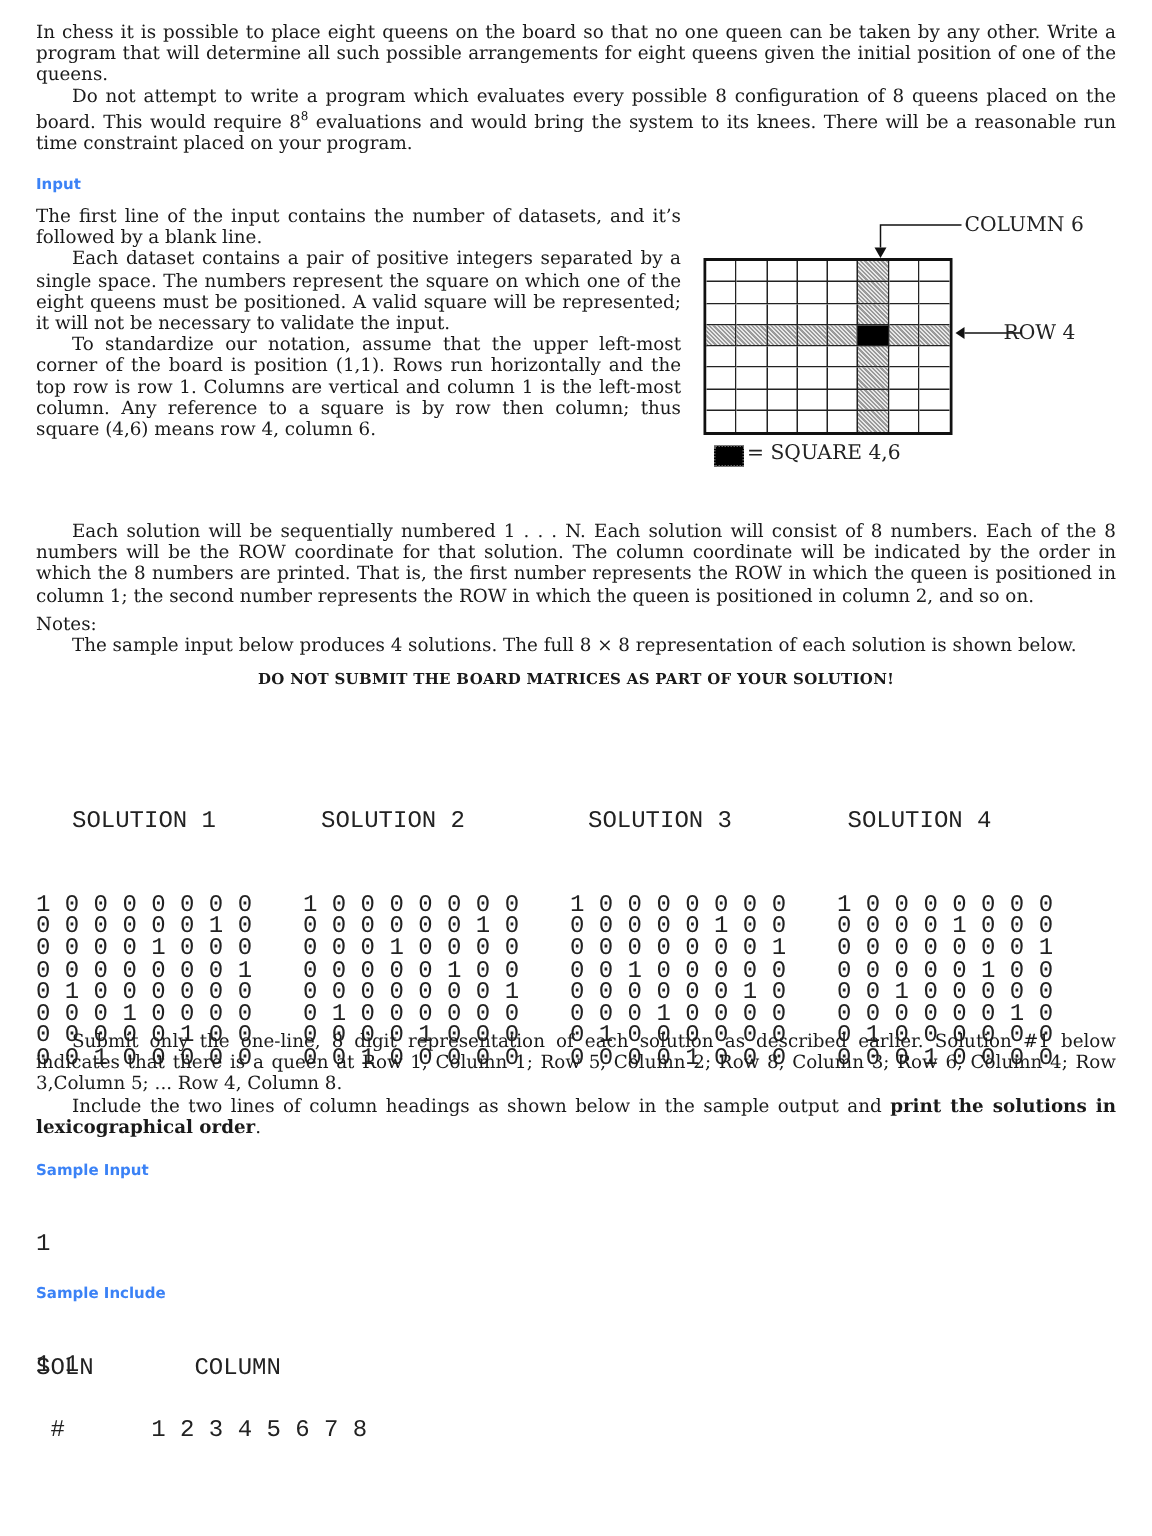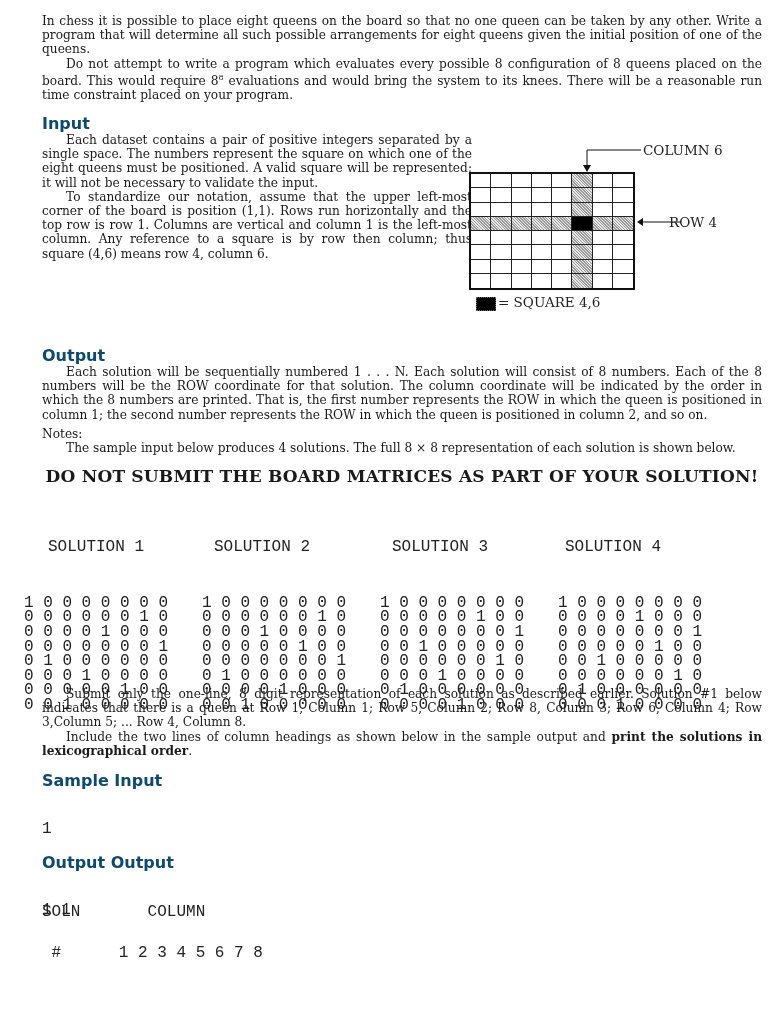--- a/index.html
+++ b/index.html
@@ -6,26 +6,26 @@
   body {
     width: 768px; height: 1024px; position: relative; overflow: hidden;
     font-family: "DejaVu Serif", "Liberation Serif", serif;
     color: #1a1a1a;
   }
   .page { position: absolute; left: 24px; top: 14px; width: 720px; }
   p { margin: 0; font-size: 12.2px; line-height: 14.2px; text-align: justify; }
   .indent { text-indent: 24px; }
   h2 {
     margin: 0; font-family: "DejaVu Sans", "Liberation Sans", sans-serif;
-    font-weight: bold; font-size: 16px; color: #0c4a6e; line-height: 18px;
+    font-weight: bold; font-size: 10px; color: #3b82f6; line-height: 18px;
   }
-  .sec { position: absolute; left: 18px; }
+  .sec { position: absolute; left: 0; }
   .mono { font-family: "Liberation Mono", "DejaVu Sans Mono", monospace; font-size: 16px; white-space: pre; line-height: 14.6px; color: #222; }
   .bold { font-weight: bold; }
-  .warn { text-align: center; font-weight: bold; font-size: 17px; letter-spacing: 0.2px; }
+  .warn { text-align: center; font-weight: bold; font-size: 10px; letter-spacing: 0.2px; }
   .notes-label { font-weight: normal; font-size: 12.2px; }
   
   .fig { position: absolute; left: 445px; top: 130px; width: 300px; height: 200px; }
   .board { position: absolute; left: 24px; top: 42px; width: 166px; height: 118px; border: 2px solid #111; box-sizing: border-box;
     display: grid; grid-template-columns: repeat(8, 1fr); grid-template-rows: repeat(8, 1fr); }
   .cell { border-right: 1px solid #222; border-bottom: 1px solid #222; background: #fff; }
   .cell.hl { background: repeating-linear-gradient(45deg, #9a9a9a 0 1px, #e8e8e8 1px 2px); }
   .cell.sq { background: #000; }
   .lbl { position: absolute; font-family: "DejaVu Serif", serif; font-size: 13.5px; color: #222; white-space: nowrap; }
   .legend-box { position: absolute; left: 31px; top: 167px; width: 18px; height: 12px; background: #000; border: 1px dotted #666; }
@@ -38,26 +38,26 @@
 
 <div class="page">
 
   <div class="sec" style="top:0; width:720px;">
     <p>In chess it is possible to place eight queens on the board so that no one queen can be taken by any other. Write a program that will determine all such possible arrangements for eight queens given the initial position of one of the queens.</p>
     <p class="indent"><span>Do not attempt to write a program which evaluates every possible 8 configuration of 8 queens placed on the board. This would require 8</span><sup style="font-size:8px">8</sup><span> evaluations and would bring the system to its knees. There will be a reasonable run time constraint placed on your program.</span></p>
   </div>
 
   <div class="sec" style="top:101px; width:430px;">
     <h2>Input</h2>
+    <p style="margin-top:4px">The first line of the input contains the number of datasets, and it’s followed by a blank line.</p>
     <p class="indent">Each dataset contains a pair of positive integers separated by a single space. The numbers represent the square on which one of the eight queens must be positioned. A valid square will be represented; it will not be necessary to validate the input.</p>
     <p class="indent">To standardize our notation, assume that the upper left-most corner of the board is position (1,1). Rows run horizontally and the top row is row 1. Columns are vertical and column 1 is the left-most column. Any reference to a square is by row then column; thus square (4,6) means row 4, column 6.</p>
   </div>
 
   <div class="sec" style="top:333px; width:720px;">
-    <h2>Output</h2>
     <p class="indent">Each solution will be sequentially numbered 1 . . . N. Each solution will consist of 8 numbers. Each of the 8 numbers will be the ROW coordinate for that solution. The column coordinate will be indicated by the order in which the 8 numbers are printed. That is, the first number represents the ROW in which the queen is positioned in column 1; the second number represents the ROW in which the queen is positioned in column 2, and so on.</p>
     <div style="margin-top:5px" class="notes-label">Notes:</div>
     <p class="indent">The sample input below produces 4 solutions. The full 8 × 8 representation of each solution is shown below.</p>
     <div class="warn" style="margin-top:11px">DO NOT SUBMIT THE BOARD MATRICES AS PART OF YOUR SOLUTION!</div>
   </div>
 
   <div class="solgrid" style="top:526px;">
     <div class="sol" style="left:0;">
       <div class="mono" style="margin-left:24px">SOLUTION 1</div>
       <div class="mono" style="margin-top:12px">
@@ -92,21 +92,21 @@
   <div class="sec" style="top:758px;">
     <h2>Sample Input</h2>
     <div class="mono" style="margin-top:6px; line-height:13.5px">
       <div>1</div>
       <div style="height:13.5px"></div>
       <div>1 1</div>
     </div>
   </div>
 
   <div class="sec" style="top:840px;">
-    <h2>Output Output</h2>
+    <h2>Sample Include</h2>
     <div class="mono" style="margin-top:6px; line-height:13.8px">
       <div>SOLN       COLUMN</div>
       <div> #      1 2 3 4 5 6 7 8</div>
       <div style="height:13.8px"></div>
       
       
       
       
     </div>
   </div>

